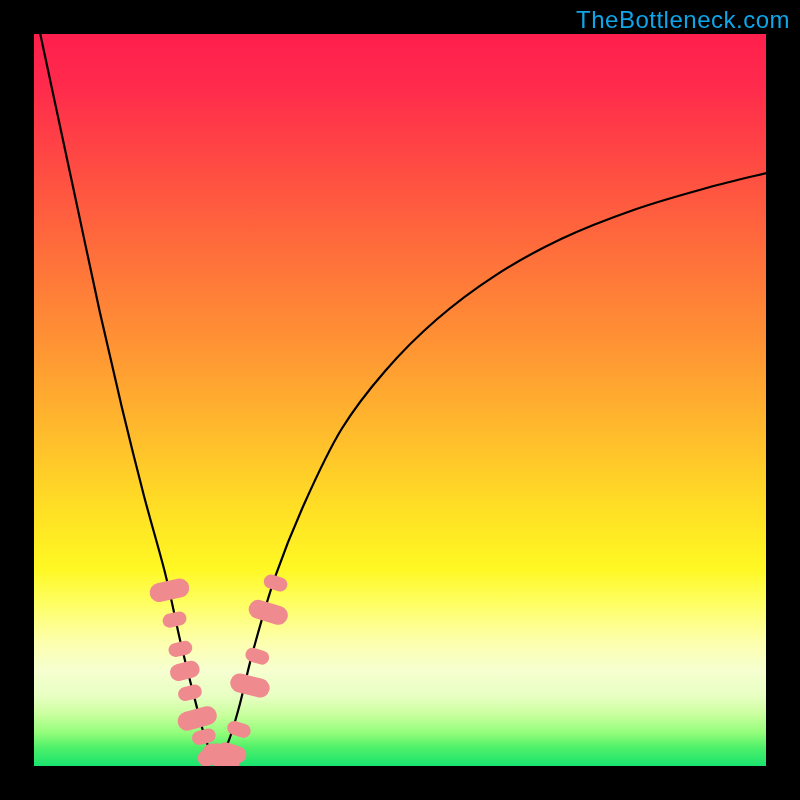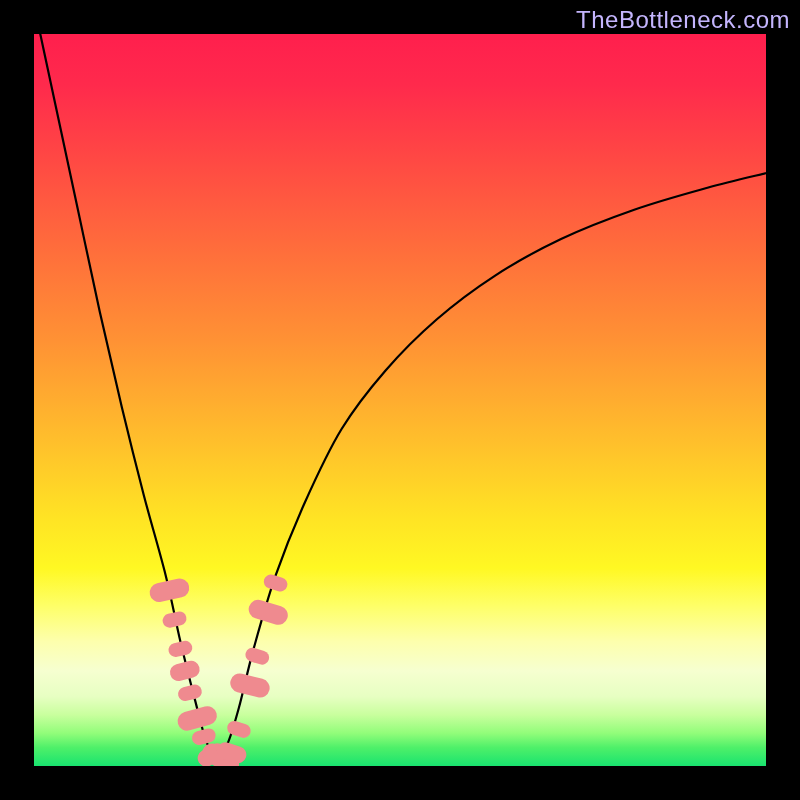--- a/index.html
+++ b/index.html
@@ -13,21 +13,21 @@
   .outer {
     width: 800px;
     height: 800px;
     background: #000;
     position: relative;
   }
   .watermark {
     position: absolute;
     top: 6px;
     right: 10px;
-    color: #c4b5fd;
+    color: #0ea5e9;
     font-size: 24px;
     font-weight: 400;
     letter-spacing: 0.5px;
     z-index: 10;
     user-select: none;
   }
   .plot-frame {
     position: absolute;
     top: 34px;
     left: 34px;

